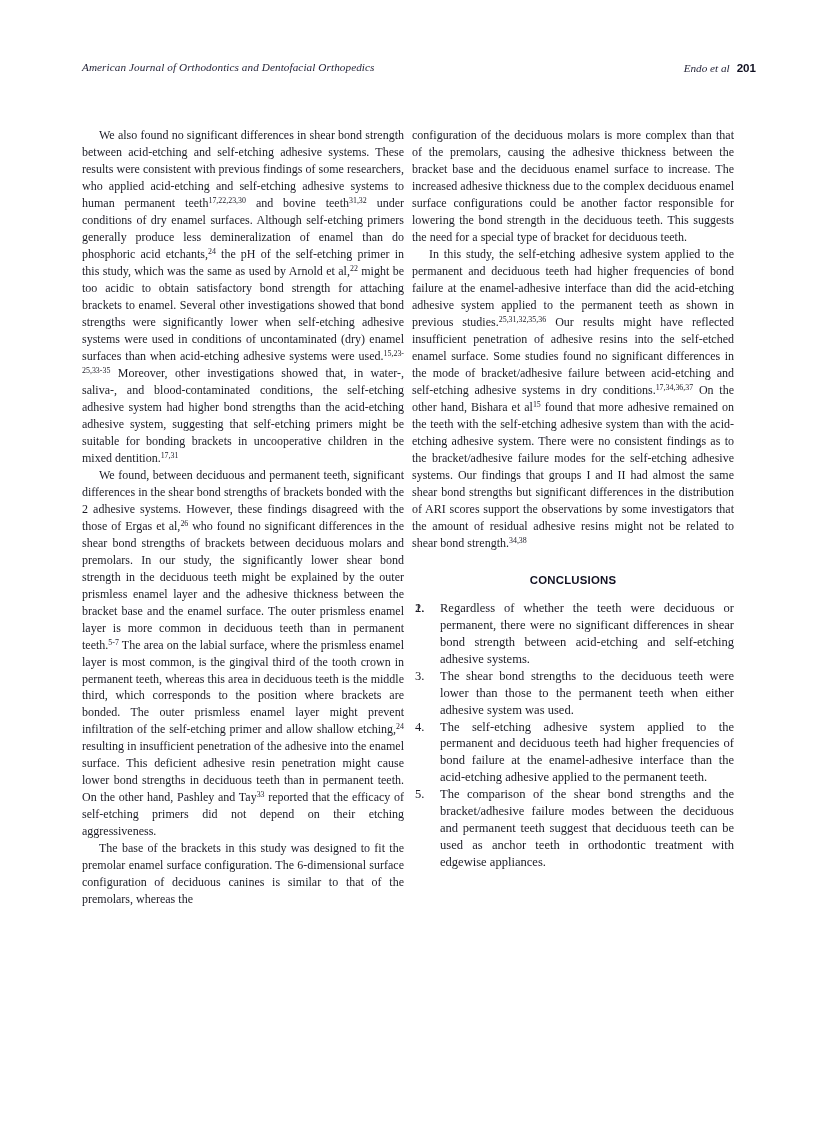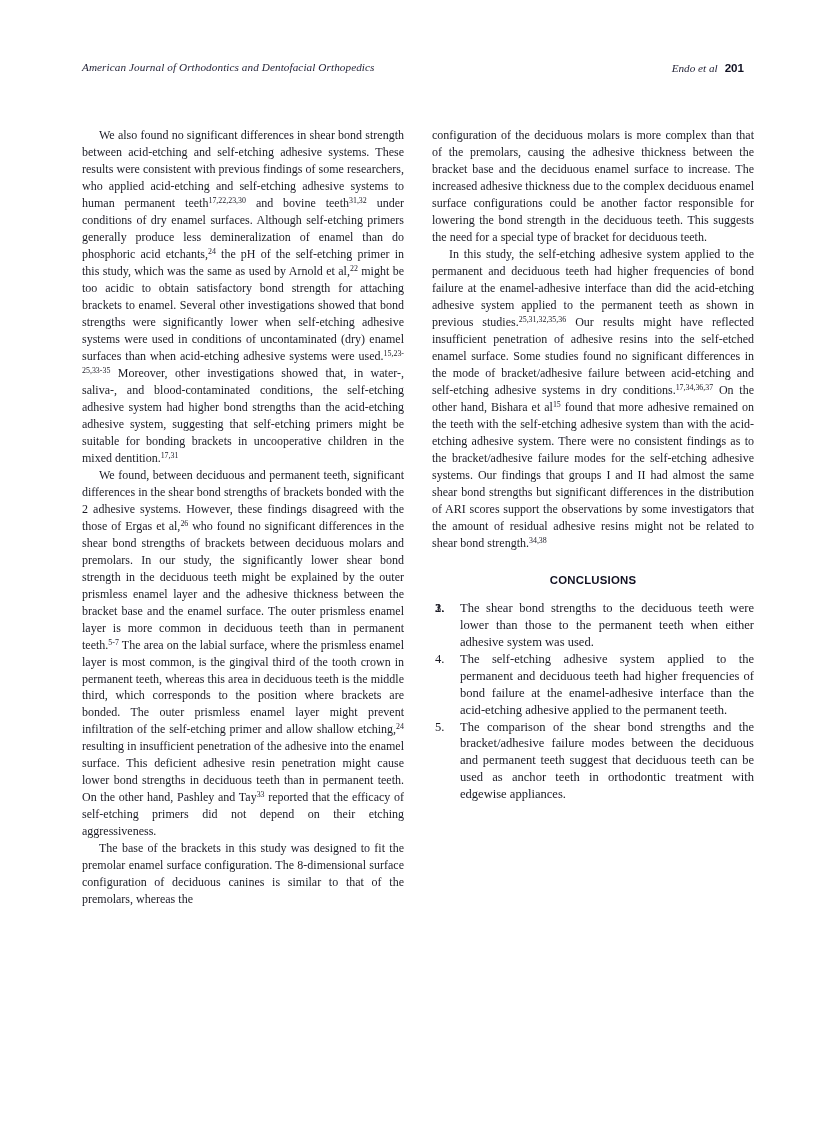--- a/index.html
+++ b/index.html
@@ -38,21 +38,21 @@
     font-style: italic;
     font-size: 11.2px;
     line-height: 15.5px;
     color: #1f1f33;
     letter-spacing: 0.08px;
   }
   .rh-journal { display: block; }
   .rh-volume { display: block; }
   .rh-right {
     position: absolute;
-    right: 12px; top: 0;
+    right: 0; top: 0;
     white-space: nowrap;
     font-size: 11.2px;
     line-height: 15.5px;
   }
   .rh-authors {
     font-style: italic;
     color: #1f1f33;
   }
   .rh-pageno {
     font-weight: bold;
@@ -69,21 +69,21 @@
     top: 127px;
     width: 674px;
     height: 915px;
   }
   .col {
     position: absolute;
     top: 0;
     width: 322px;
   }
   .col-left  { left: 0; }
-  .col-right { left: 350px; }
+  .col-right { left: 330px; }
 
   p.body-par {
     margin: 0;
     text-align: justify;
     text-justify: inter-word;
     font-size: 12px;
     line-height: 16.98px;
     text-indent: 17px;
     hyphens: manual;
     -webkit-hyphens: manual;
@@ -145,35 +145,36 @@
     <div class="rh-right">
       <span class="rh-authors">Endo et al</span><span class="rh-pageno">201</span>
     </div>
   </div>
 
   <div class="columns">
 
     <div class="col col-left">
       <p class="body-par">We also found no significant differences in shear bond strength between acid-etching and self-etching adhesive systems. These results were consistent with previous findings of some researchers, who applied acid-etching and self-etching adhesive systems to human permanent teeth<sup>17,22,23,30</sup> and bovine teeth<sup>31,32</sup> under conditions of dry enamel surfaces. Although self-etching primers generally produce less demineralization of enamel than do phosphoric acid etchants,<sup>24</sup> the pH of the self-etching primer in this study, which was the same as used by Arnold et al,<sup>22</sup> might be too acidic to obtain satisfactory bond strength for attaching brackets to enamel. Several other investigations showed that bond strengths were significantly lower when self-etching adhesive systems were used in conditions of uncontaminated (dry) enamel surfaces than when acid-etching adhesive systems were used.<sup>15,23-25,33-35</sup> Moreover, other investigations showed that, in water-, saliva-, and blood-contaminated conditions, the self-etching adhesive system had higher bond strengths than the acid-etching adhesive system, suggesting that self-etching primers might be suitable for bonding brackets in uncooperative children in the mixed dentition.<sup>17,31</sup></p>
       <p class="body-par">We found, between deciduous and permanent teeth, significant differences in the shear bond strengths of brackets bonded with the 2 adhesive systems. However, these findings disagreed with the those of Ergas et al,<sup>26</sup> who found no significant differences in the shear bond strengths of brackets between deciduous molars and premolars. In our study, the significantly lower shear bond strength in the deciduous teeth might be explained by the outer prismless enamel layer and the adhesive thickness between the bracket base and the enamel surface. The outer prismless enamel layer is more common in deciduous teeth than in permanent teeth.<sup>5-7</sup> The area on the labial surface, where the prismless enamel layer is most common, is the gingival third of the tooth crown in permanent teeth, whereas this area in deciduous teeth is the middle third, which corresponds to the position where brackets are bonded. The outer prismless enamel layer might prevent infiltration of the self-etching primer and allow shallow etching,<sup>24</sup> resulting in insufficient penetration of the adhesive into the enamel surface. This deficient adhesive resin penetration might cause lower bond strengths in deciduous teeth than in permanent teeth. On the other hand, Pashley and Tay<sup>33</sup> reported that the efficacy of self-etching primers did not depend on their etching aggressiveness.</p>
-      <p class="body-par">The base of the brackets in this study was designed to fit the premolar enamel surface configuration. The 8-dimensional surface configuration of deciduous canines is similar to that of the premolars, whereas the</p>
+      <p class="body-par">The base of the brackets in this study was designed to fit the premolar enamel surface configuration. The 6-dimensional surface configuration of deciduous canines is similar to that of the premolars, whereas the</p>
     </div>
 
     <div class="col col-right">
       <p class="body-par no-indent">configuration of the deciduous molars is more complex than that of the premolars, causing the adhesive thickness between the bracket base and the deciduous enamel surface to increase. The increased adhesive thickness due to the complex deciduous enamel surface configurations could be another factor responsible for lowering the bond strength in the deciduous teeth. This suggests the need for a special type of bracket for deciduous teeth.</p>
       <p class="body-par">In this study, the self-etching adhesive system applied to the permanent and deciduous teeth had higher frequencies of bond failure at the enamel-adhesive interface than did the acid-etching adhesive system applied to the permanent teeth as shown in previous studies.<sup>25,31,32,35,36</sup> Our results might have reflected insufficient penetration of adhesive resins into the self-etched enamel surface. Some studies found no significant differences in the mode of bracket/adhesive failure between acid-etching and self-etching adhesive systems in dry conditions.<sup>17,34,36,37</sup> On the other hand, Bishara et al<sup>15</sup> found that more adhesive remained on the teeth with the self-etching adhesive system than with the acid-etching adhesive system. There were no consistent findings as to the bracket/adhesive failure modes for the self-etching adhesive systems. Our findings that groups I and II had almost the same shear bond strengths but significant differences in the distribution of ARI scores support the observations by some investigators that the amount of residual adhesive resins might not be related to shear bond strength.<sup>34,38</sup></p>
 
       <h2 class="section-head">CONCLUSIONS</h2>
 
       <ol class="conclusions">
         <li>
           <span class="num">1.</span>
         </li>
         <li>
           <span class="num">2.</span>
+          <span>Regardless of whether the teeth were deciduous or permanent, there were no significant differences in shear bond strength between acid-etching and self-etching adhesive systems.</span>
         </li>
         <li>
           <span class="num">3.</span>
           <span>The shear bond strengths to the deciduous teeth were lower than those to the permanent teeth when either adhesive system was used.</span>
         </li>
         <li>
           <span class="num">4.</span>
           <span>The self-etching adhesive system applied to the permanent and deciduous teeth had higher frequencies of bond failure at the enamel-adhesive interface than the acid-etching adhesive applied to the permanent teeth.</span>
         </li>
         <li>

